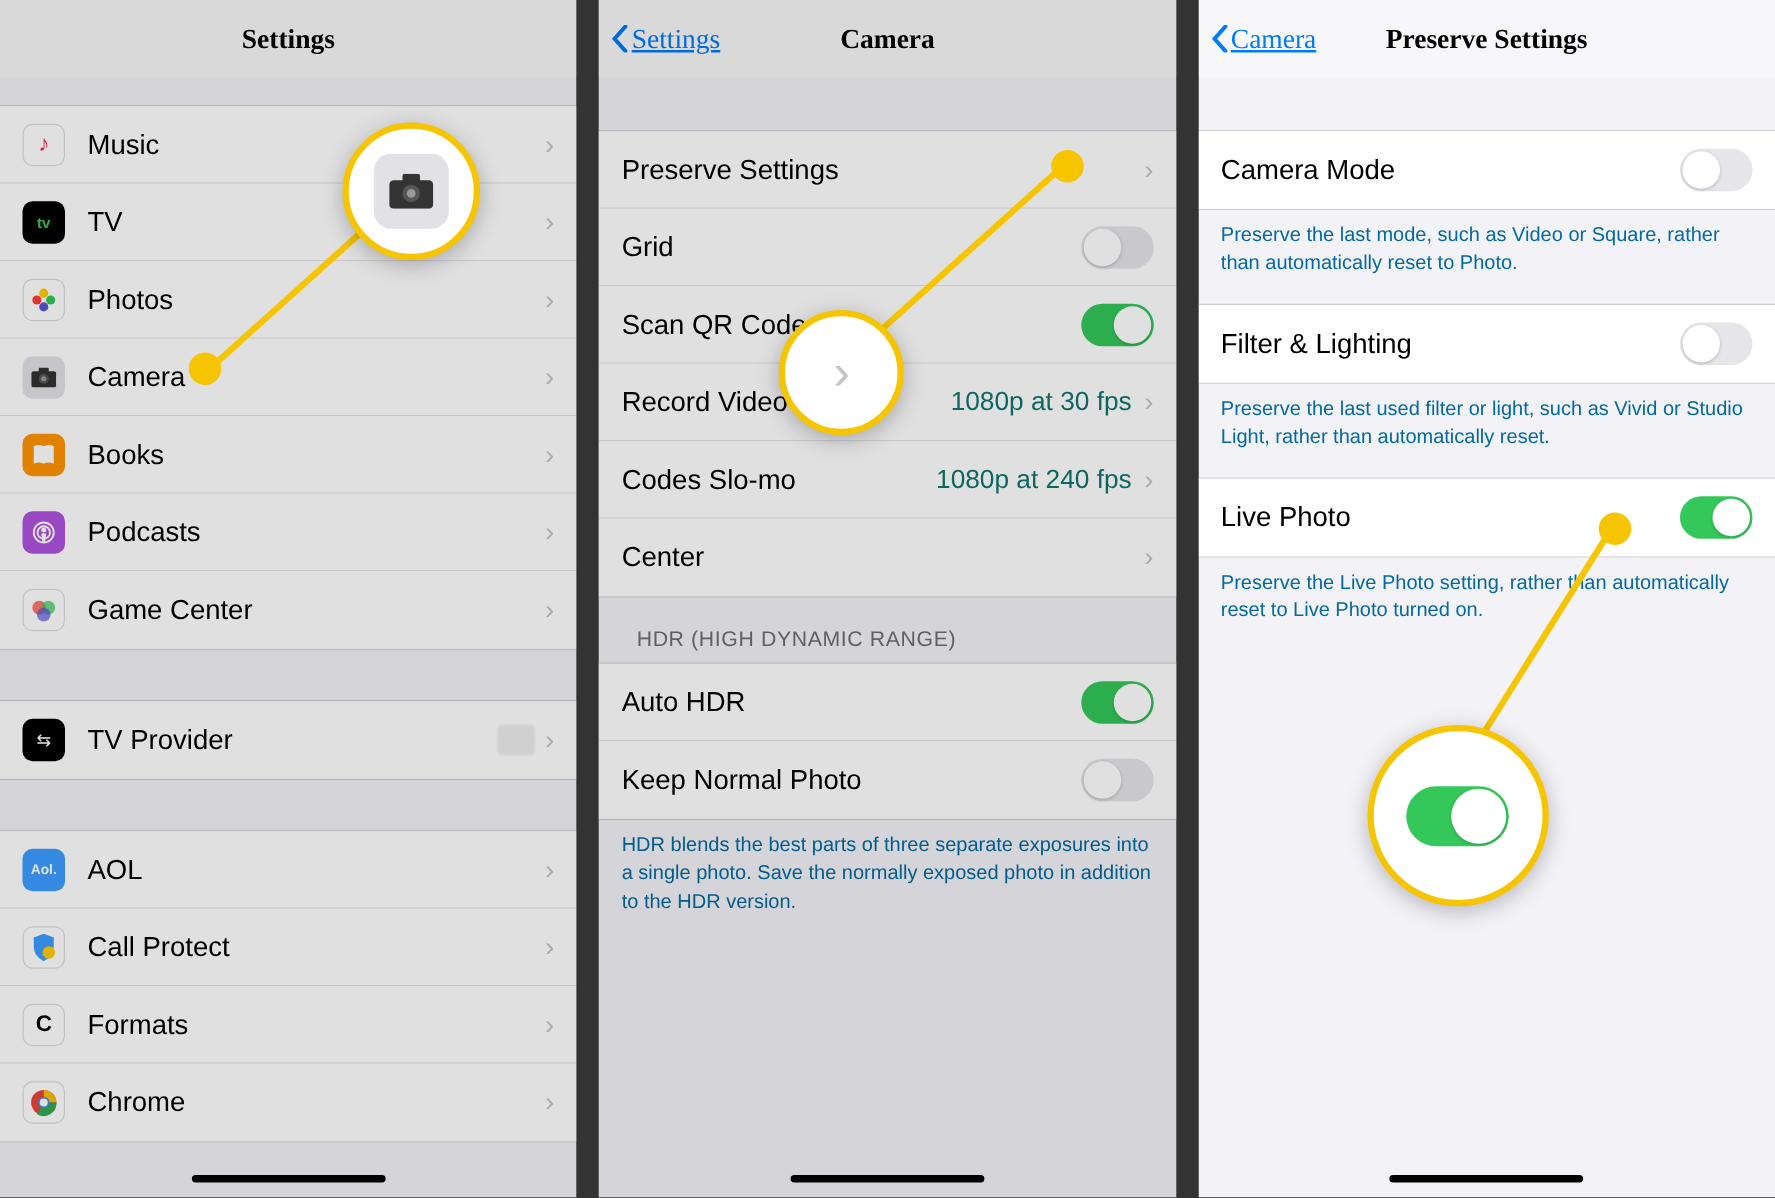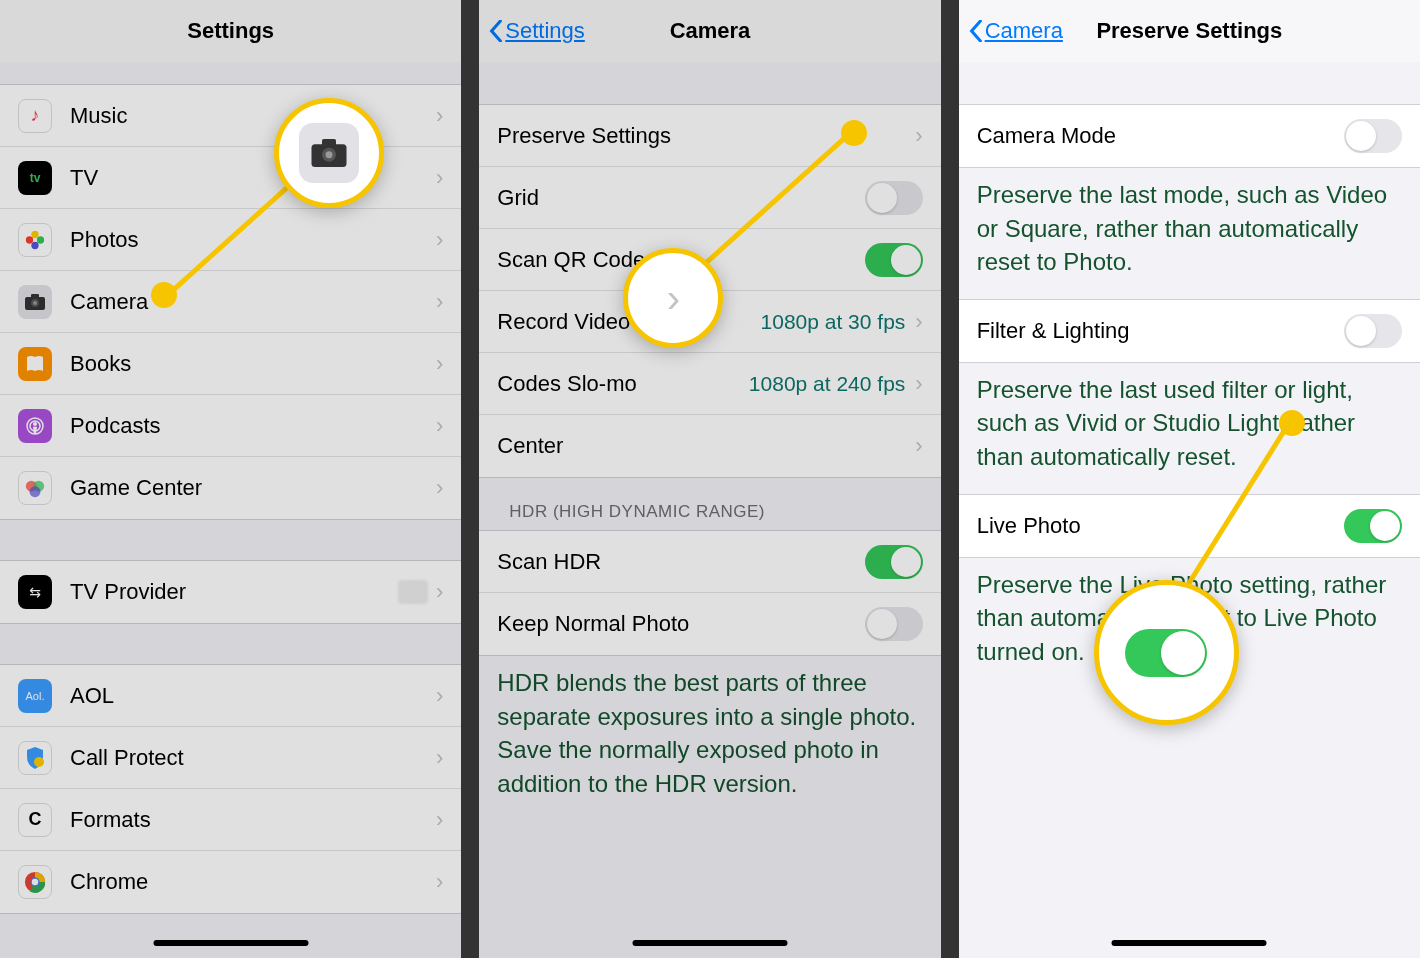--- a/index.html
+++ b/index.html
@@ -30,20 +30,21 @@
   }
   .navbar {
     height: 62px;
     background: #f7f7f9;
     display:flex;
     align-items:center;
     justify-content:center;
     position:relative;
     font-size: 22px;
     font-weight:600;
+    font-family:Liberation Serif, serif;
   }
   .back {
     position:absolute;
     left:10px;
     display:flex;
     align-items:center;
     color:#007aff;
     font-weight:400;
     font-size:22px;
     text-decoration: underline;
@@ -83,22 +84,22 @@
   .toggle.on::after { left:auto; right:2px; }
   .group-title {
     padding: 24px 30px 8px;
     font-size:17px;
     color:#6d6d72;
     text-transform:uppercase;
     letter-spacing:0.5px;
   }
   .footer-text {
     padding: 10px 18px 20px;
-    font-size:24px;
-    color:#14532d;
+    font-size:16px;
+    color:#0369a1;
     line-height:1.4;
   }
   .home-ind {
     position:absolute;
     bottom:12px;
     left:50%;
     transform:translateX(-50%);
     width:155px; height:6px;
     background:#000;
     border-radius:3px;
@@ -219,21 +220,21 @@
       <span class="label" data-name="label">TV Provider</span>
       <div class="blur-box" data-name="provider-value-redacted"></div>
       <span class="chev" data-name="chevron-right-icon">›</span>
     </div>
   </div>
 
   <div class="spacer"></div>
 
   <div class="section">
     <div class="row" data-name="settings-item-aol">
-      <div class="appicon" style="background:#3b9eff;font-size:11px;font-weight:normal">Aol.</div>
+      <div class="appicon" style="background:#3b9eff;font-size:11px;font-weight:bold">Aol.</div>
       <span class="label" data-name="label">AOL</span>
       <span class="chev" data-name="chevron-right-icon">›</span>
     </div>
     <div class="row" data-name="settings-item-callprotect">
       <div class="appicon" style="background:#fff;border:1px solid #ddd">
         <svg width="20" height="22" viewBox="0 0 20 22" data-name="shield-icon">
             <path d="M10 0 L18 3 V10 Q18 18 10 22 Q2 18 2 10 V3 Z" fill="#3b9eff"></path>
             <circle cx="14" cy="15" r="5" fill="#ffcc00"></circle>
           </svg>
       </div>
@@ -312,21 +313,21 @@
     </div>
     <div class="row" data-name="row-formats">
       <span class="label" data-name="label">Center</span>
       <span class="chev" data-name="chevron-right-icon">›</span>
     </div>
   </div>
 
   <div class="group-title" data-name="section-header-hdr">HDR (HIGH DYNAMIC RANGE)</div>
   <div class="section">
     <div class="row" data-name="row-auto-hdr">
-      <span class="label" data-name="label">Scan HDR</span>
+      <span class="label" data-name="label">Auto HDR</span>
       <div class="toggle on" data-name="auto-hdr-toggle"></div>
     </div>
     <div class="row" data-name="row-keep-normal">
       <span class="label" data-name="label">Keep Normal Photo</span>
       <div class="toggle" data-name="keep-normal-toggle"></div>
     </div>
   </div>
   <div class="footer-text" data-name="hdr-footer-text">HDR blends the best parts of three separate exposures into a single photo. Save the normally exposed photo in addition to the HDR version.</div>
 
   <div class="home-ind" data-name="home-indicator"></div>

